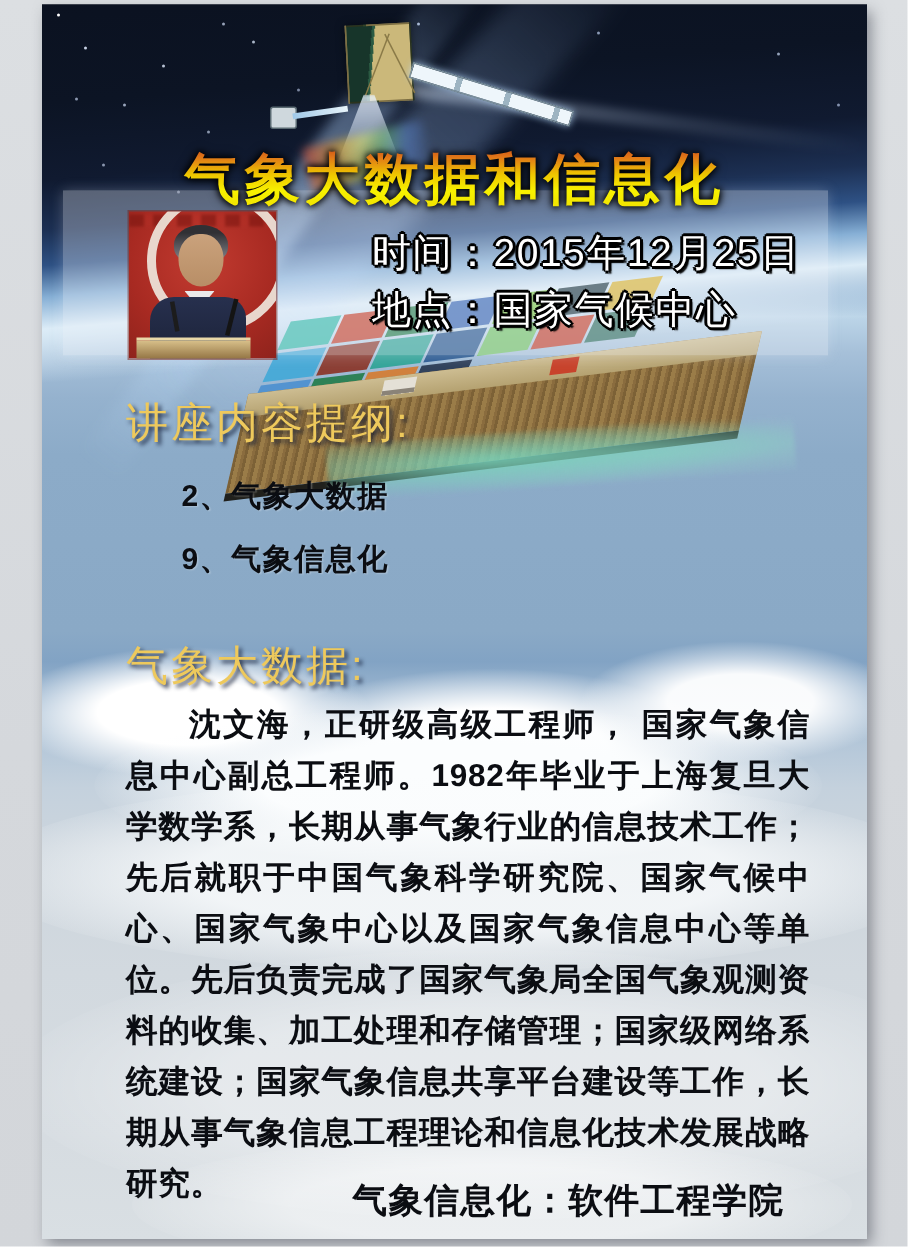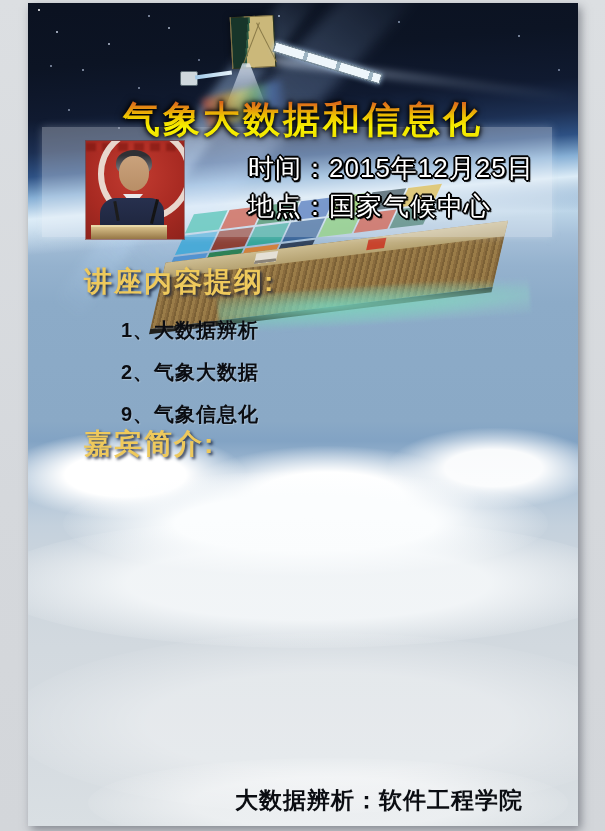--- a/index.html
+++ b/index.html
@@ -113,21 +113,21 @@
     text-shadow:0 0 3px #000,0 0 5px #000,2px 2px 3px #000,-2px -2px 3px #000,2px -2px 3px #000,-2px 2px 3px #000;}
   @supports (-webkit-background-clip: text){
     .title{background:linear-gradient(180deg,#c23a12 0%,#e07818 20%,#eec400 42%,#f8f200 65%,#ecd900 100%);
       -webkit-background-clip:text;background-clip:text;color:transparent;text-shadow:none;
       filter:drop-shadow(0 0 2px #000) drop-shadow(0 0 3px rgba(0,0,0,.85));}
   }
   .info{left:220px;top:146px;font-size:26px;line-height:38px;font-weight:normal;color:#fff;
     letter-spacing:1px;white-space:nowrap;
     text-shadow:-2px 0 0 #000,2px 0 0 #000,0 -2px 0 #000,0 2px 0 #000,-1px -1px 0 #000,1px 1px 0 #000,-1px 1px 0 #000,1px -1px 0 #000,2px 2px 1px #000;}
   .info div{position:static;}
-  .sec-heading{font-size:28px;font-weight:bold;color:#eec95c;letter-spacing:2px;
+  .sec-heading{font-size:28px;font-weight:normal;color:#eec95c;letter-spacing:2px;
     text-shadow:2px 2px 3px rgba(15,25,50,.85);white-space:nowrap;}
   .h-outline{left:56px;top:260px;}
   .h-bio{left:56px;top:422px;}
   .outline-list{left:93px;top:314px;margin:0;padding:0;list-style:none;font-size:20px;
     font-weight:bold;color:#0b0d12;letter-spacing:1px;}
   .outline-list li{position:static;margin-bottom:15px;text-shadow:1px 1px 1px rgba(255,255,255,.25);}
   .bio-text{left:56px;top:464px;width:456px;font-size:21px;line-height:34px;font-weight:bold;
     color:#0b0d12;text-align:justify;text-indent:2em;letter-spacing:.5px;margin:0;}
   .organizer{right:55px;top:782px;font-size:23px;font-weight:bold;color:#0b0d12;
     letter-spacing:1px;white-space:nowrap;}
@@ -204,22 +204,22 @@
     <div class="podium"></div>
   </div>
 
   <div class="info">
     <div>时间：2015年12月25日</div>
     <div>地点：国家气候中心</div>
   </div>
 
   <div class="sec-heading h-outline">讲座内容提纲:</div>
   <ul class="outline-list">
-    <li>1、大数据辨析</li>
     <li>2、气象大数据</li>
     <li>9、气象信息化</li>
   </ul>
 
-  <div class="sec-heading h-bio">嘉宾简介:</div>
-
-  <div class="organizer">大数据辨析：软件工程学院</div>
+  <div class="sec-heading h-bio">气象大数据:</div>
+  <p class="bio-text">沈文海，正研级高级工程师， 国家气象信息中心副总工程师。1982年毕业于上海复旦大学数学系，长期从事气象行业的信息技术工作；先后就职于中国气象科学研究院、国家气候中心、国家气象中心以及国家气象信息中心等单位。先后负责完成了国家气象局全国气象观测资料的收集、加工处理和存储管理；国家级网络系统建设；国家气象信息共享平台建设等工作，长期从事气象信息工程理论和信息化技术发展战略研究。</p>
+
+  <div class="organizer">气象信息化：软件工程学院</div>
 
 </div>
 
 </body></html>

